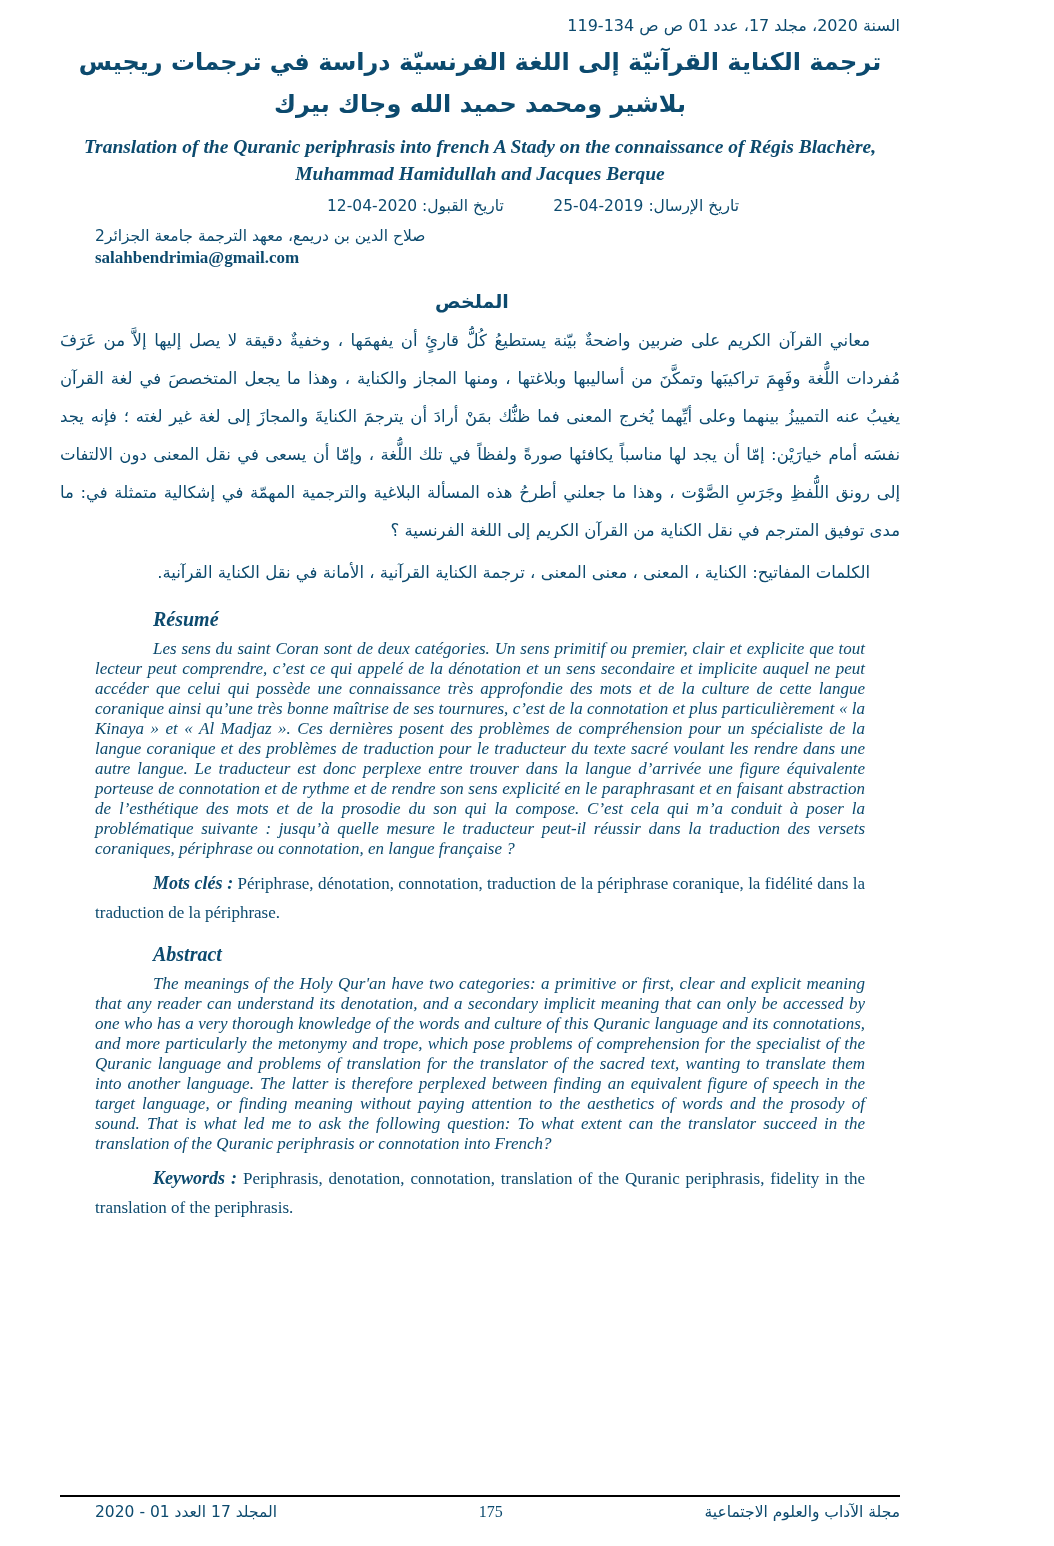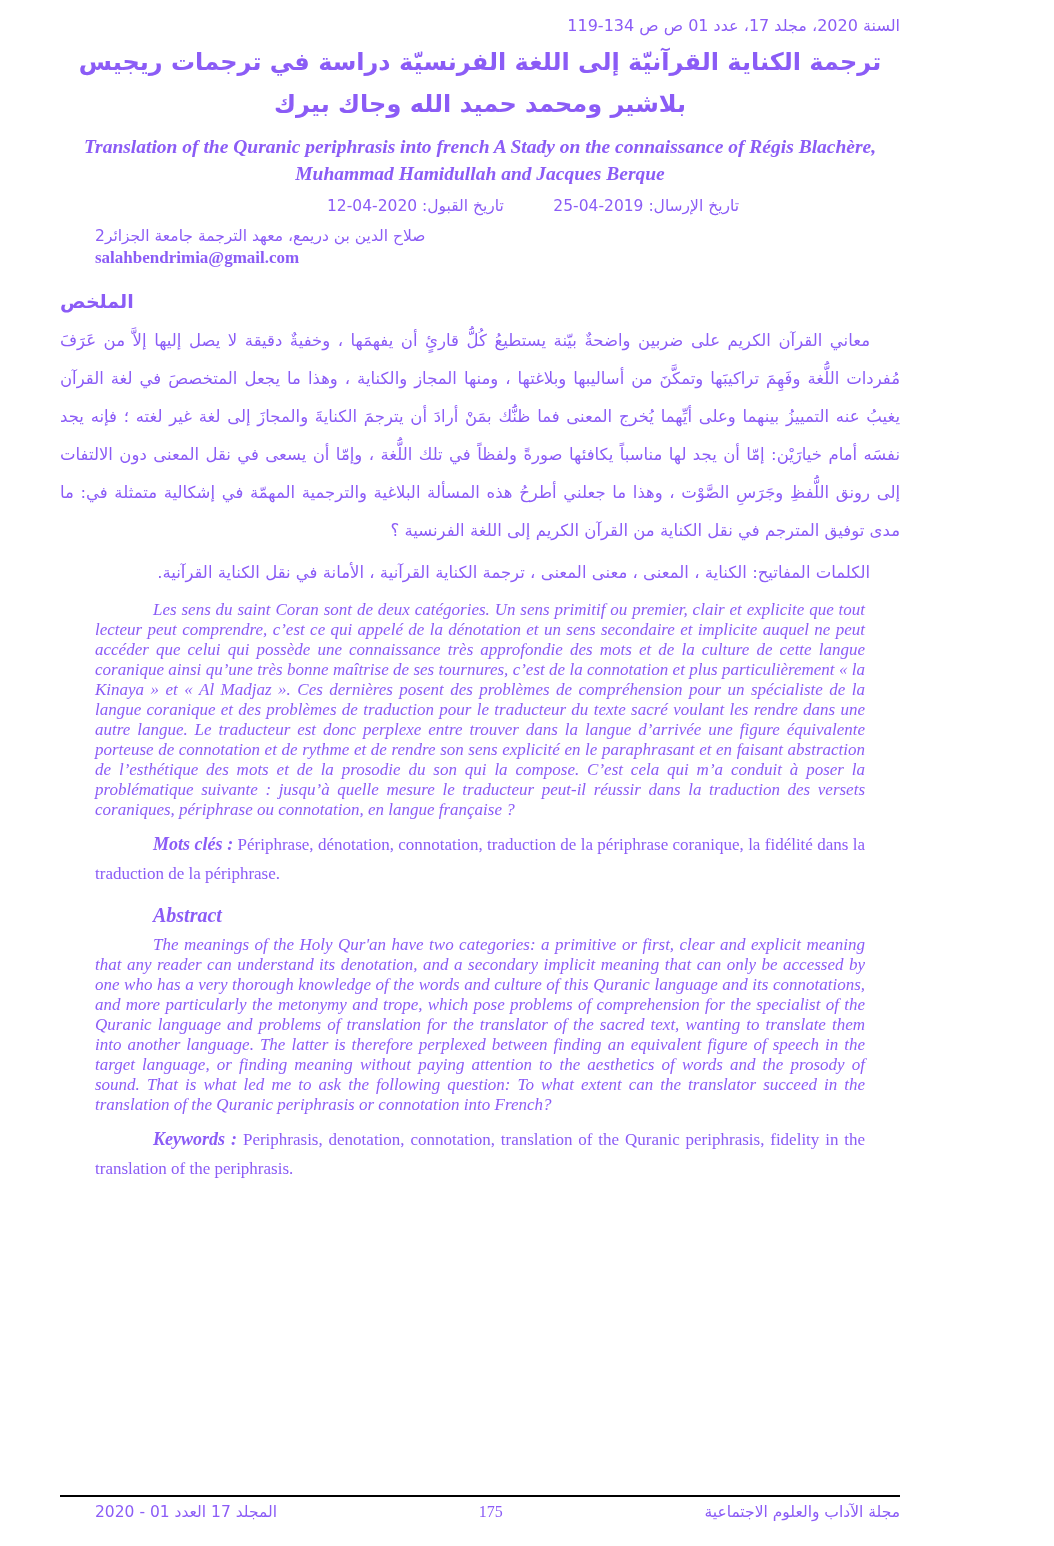--- a/index.html
+++ b/index.html
@@ -1,17 +1,17 @@
 <!DOCTYPE html>
 <html><head>
 <meta charset="utf-8">
 <style>
   html,body{margin:0;padding:0;background:#fff;}
   .page{position:relative;width:960px;height:1546px;background:#ffffff;overflow:hidden;
-        font-family:"Liberation Serif",serif;color:#8b5cf6;}
+        font-family:"Liberation Serif",serif;color:#0c4a6e;}
   .arwide{margin:0 60px;}
   .latin{margin:0 95px;}
 
   .issue-line{padding-top:16px;text-align:right;direction:rtl;
               font-family:"DejaVu Sans",sans-serif;font-size:16px;}
 
   .title-ar{margin:6px 0 0;text-align:center;font-family:"DejaVu Sans",sans-serif;
             font-size:24px;font-weight:bold;line-height:42px;}
   .title-en{margin:8px 0 0;text-align:center;font-size:19.5px;font-weight:bold;
             font-style:italic;line-height:27px;}
@@ -19,21 +19,21 @@
   .dates{position:relative;height:28px;margin-top:10px;
          font-family:"DejaVu Sans",sans-serif;font-size:15.5px;}
   .dates .received{position:absolute;right:161px;top:0;direction:rtl;}
   .dates .accepted{position:absolute;left:267px;top:0;direction:rtl;}
 
   .author{margin-top:2px;text-align:left;padding-left:35px;direction:rtl;
           font-family:"DejaVu Sans",sans-serif;font-size:15.5px;
           display:block;unicode-bidi:plaintext;width:fit-content;}
   .email{padding-left:35px;margin-top:3px;font-size:17px;font-weight:bold;}
 
-  .ar-heading{margin:22px 16px 0 0;text-align:left;direction:rtl;
+  .ar-heading{margin:22px 16px 0 0;text-align:center;direction:rtl;
               font-family:"DejaVu Sans",sans-serif;font-size:19px;font-weight:bold;}
   .ar-body{margin:10px 0 0;direction:rtl;text-align:justify;
            font-family:"DejaVu Sans",sans-serif;font-size:16.5px;line-height:38px;
            text-indent:30px;}
   .ar-keywords{margin:4px 0 0;direction:rtl;text-align:justify;
                font-family:"DejaVu Sans",sans-serif;font-size:16.5px;line-height:38px;
                text-indent:30px;}
   .ar-keywords b{font-weight:normal;}
 
   .latin-heading{margin:16px 0 0 58px;font-size:20px;font-weight:bold;font-style:italic;}
@@ -68,20 +68,21 @@
     <div class="author">صلاح الدين بن دريمع، معهد الترجمة جامعة الجزائر2</div>
     <div class="email">salahbendrimia@gmail.com</div>
 
     <h3 class="ar-heading">الملخص</h3>
     <p class="ar-body">معاني القرآن الكريم على ضربين واضحةٌ بيّنة يستطيعُ كُلُّ قارئٍ أن يفهمَها ، وخفيةٌ دقيقة لا يصل إليها إلاَّ من عَرَفَ مُفردات اللُّغة وفَهِمَ تراكيبَها وتمكَّنَ من أساليبها وبلاغتها ، ومنها المجاز والكناية ، وهذا ما يجعل المتخصصَ في لغة القرآن يغيبُ عنه التمييزُ بينهما وعلى أيِّهما يُخرج المعنى فما ظنُّك بمَنْ أرادَ أن يترجمَ الكنايةَ والمجازَ إلى لغة غير لغته ؛ فإنه يجد نفسَه أمام خيارَيْن: إمّا أن يجد لها مناسباً يكافئها صورةً ولفظاً في تلك اللُّغة ، وإمّا أن يسعى في نقل المعنى دون الالتفات إلى رونق اللُّفظِ وجَرَسِ الصَّوْت ، وهذا ما جعلني أطرحُ هذه المسألة البلاغية والترجمية المهمّة في إشكالية متمثلة في: ما مدى توفيق المترجم في نقل الكناية من القرآن الكريم إلى اللغة الفرنسية ؟</p>
     <p class="ar-keywords"><b>الكلمات المفاتيح:</b>
       <span>الكناية ، المعنى ، معنى المعنى ، ترجمة الكناية القرآنية ، الأمانة في نقل الكناية القرآنية.</span></p>
   </div>
 
   <div class="latin">
+    <h3 class="latin-heading">Résumé</h3>
     <p class="latin-body">Les sens du saint Coran sont de deux catégories. Un sens primitif ou premier, clair et explicite que tout lecteur peut comprendre, c’est ce qui appelé de la dénotation et un sens secondaire et implicite auquel ne peut accéder que celui qui possède une connaissance très approfondie des mots et de la culture de cette langue coranique ainsi qu’une très bonne maîtrise de ses tournures, c’est de la connotation et plus particulièrement « la Kinaya » et « Al Madjaz ». Ces dernières posent des problèmes de compréhension pour un spécialiste de la langue coranique et des problèmes de traduction pour le traducteur du texte sacré voulant les rendre dans une autre langue. Le traducteur est donc perplexe entre trouver dans la langue d’arrivée une figure équivalente porteuse de connotation et de rythme et de rendre son sens explicité en le paraphrasant et en faisant abstraction de l’esthétique des mots et de la prosodie du son qui la compose. C’est cela qui m’a conduit à poser la problématique suivante : jusqu’à quelle mesure le traducteur peut-il réussir dans la traduction des versets coraniques, périphrase ou connotation, en langue française ?</p>
     <p class="kw"><b class="kw-label">Mots clés :</b>
       <span>Périphrase, dénotation, connotation, traduction de la périphrase coranique, la fidélité dans la traduction de la périphrase.</span></p>
 
     <h3 class="latin-heading">Abstract</h3>
     <p class="latin-body">The meanings of the Holy Qur'an have two categories: a primitive or first, clear and explicit meaning that any reader can understand its denotation, and a secondary implicit meaning that can only be accessed by one who has a very thorough knowledge of the words and culture of this Quranic language and its connotations, and more particularly the metonymy and trope, which pose problems of comprehension for the specialist of the Quranic language and problems of translation for the translator of the sacred text, wanting to translate them into another language. The latter is therefore perplexed between finding an equivalent figure of speech in the target language, or finding meaning without paying attention to the aesthetics of words and the prosody of sound. That is what led me to ask the following question: To what extent can the translator succeed in the translation of the Quranic periphrasis or connotation into French?</p>
     <p class="kw"><b class="kw-label">Keywords :</b>
       <span>Periphrasis, denotation, connotation, translation of the Quranic periphrasis, fidelity in the translation of the periphrasis.</span></p>
   </div>
 

